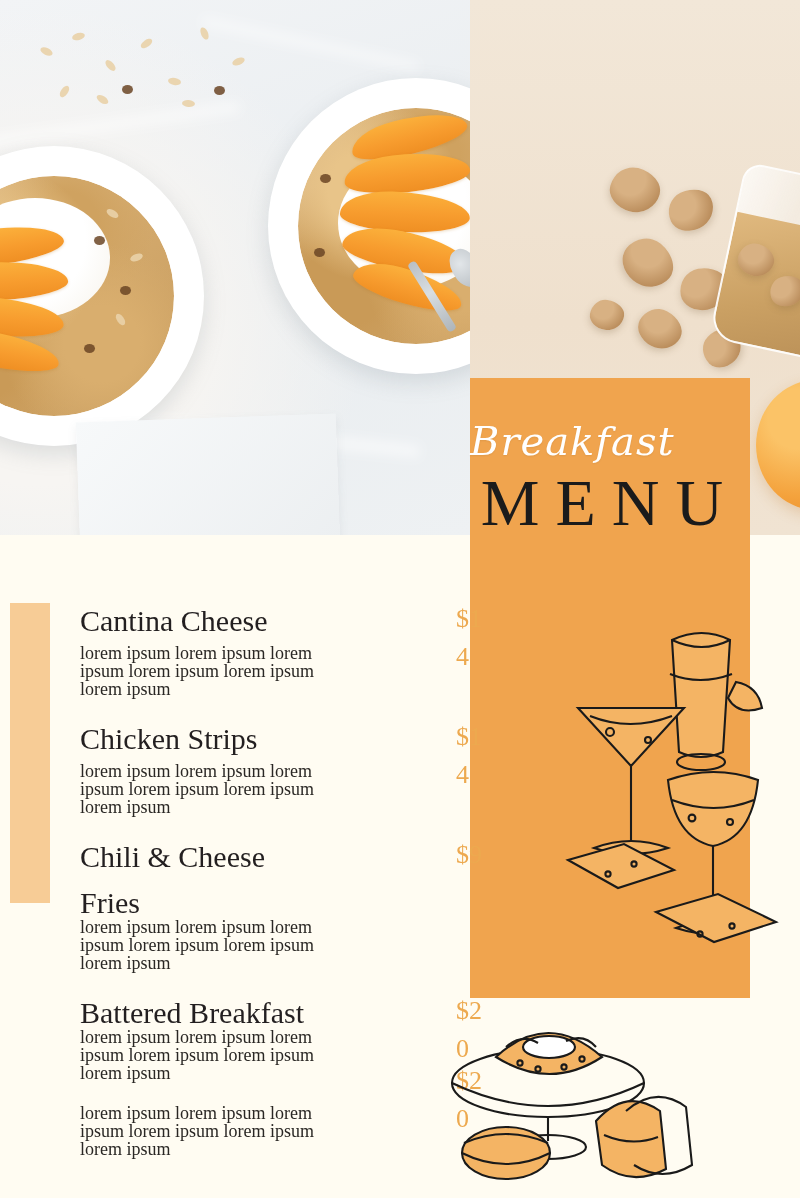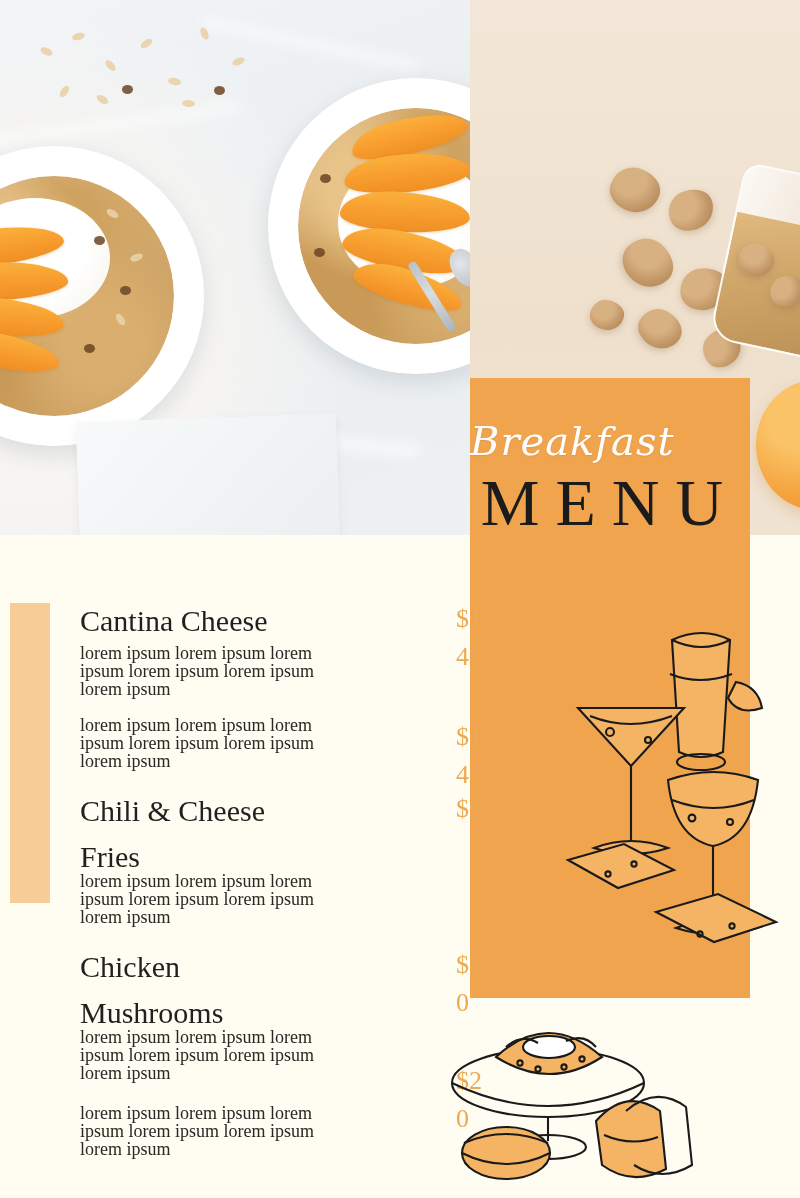--- a/index.html
+++ b/index.html
@@ -402,32 +402,33 @@
 
   <div class="items">
 
     <div class="item" style="margin-bottom:18px;">
       <div class="item-name">Cantina Cheese</div>
       <div class="item-desc">lorem ipsum lorem ipsum lorem ipsum lorem ipsum lorem ipsum lorem ipsum</div>
       <div class="item-price">$14</div>
     </div>
 
     <div class="item" style="margin-bottom:18px;">
+      <div class="item-name">Chicken Strips</div>
       <div class="item-desc">lorem ipsum lorem ipsum lorem ipsum lorem ipsum lorem ipsum lorem ipsum</div>
       <div class="item-price">$14</div>
     </div>
 
     <div class="item" style="margin-bottom:18px;">
       <div class="item-name">Chili &amp; Cheese Fries</div>
       <div class="item-desc" style="margin-top:-8px;">lorem ipsum lorem ipsum lorem ipsum lorem ipsum lorem ipsum lorem ipsum</div>
       <div class="item-price">$9</div>
     </div>
 
     <div class="item" style="margin-bottom:16px;">
-      <div class="item-name">Chicken Mushrooms</div>
+      <div class="item-name">Battered Breakfast</div>
       <div class="item-desc" style="margin-top:-8px;">lorem ipsum lorem ipsum lorem ipsum lorem ipsum lorem ipsum lorem ipsum</div>
       <div class="item-price">$20</div>
     </div>
 
     <div class="item" style="margin-top:22px;">
       <div class="item-desc">lorem ipsum lorem ipsum lorem ipsum lorem ipsum lorem ipsum lorem ipsum</div>
       <div class="item-price" style="top:-42px;">$20</div>
     </div>
 
   </div>

